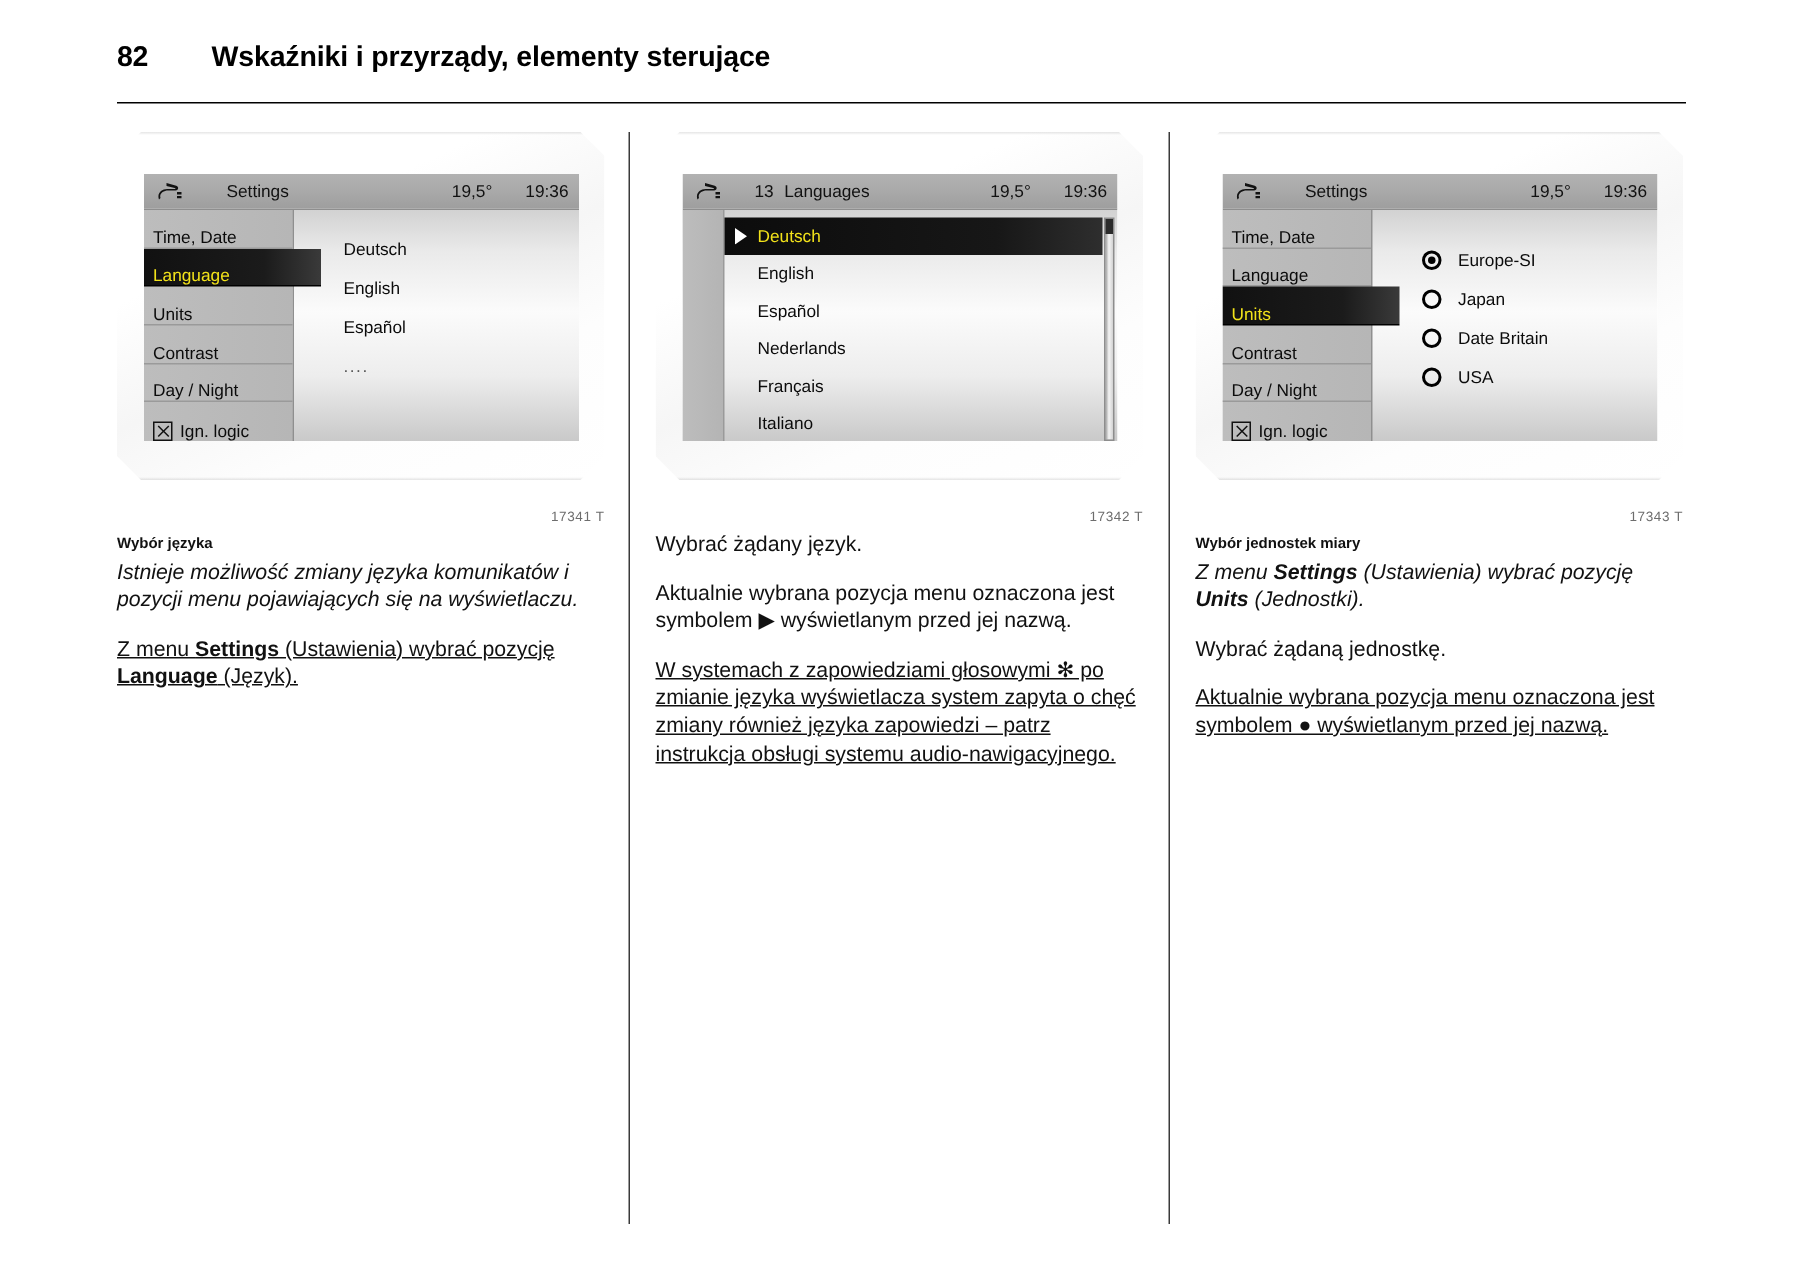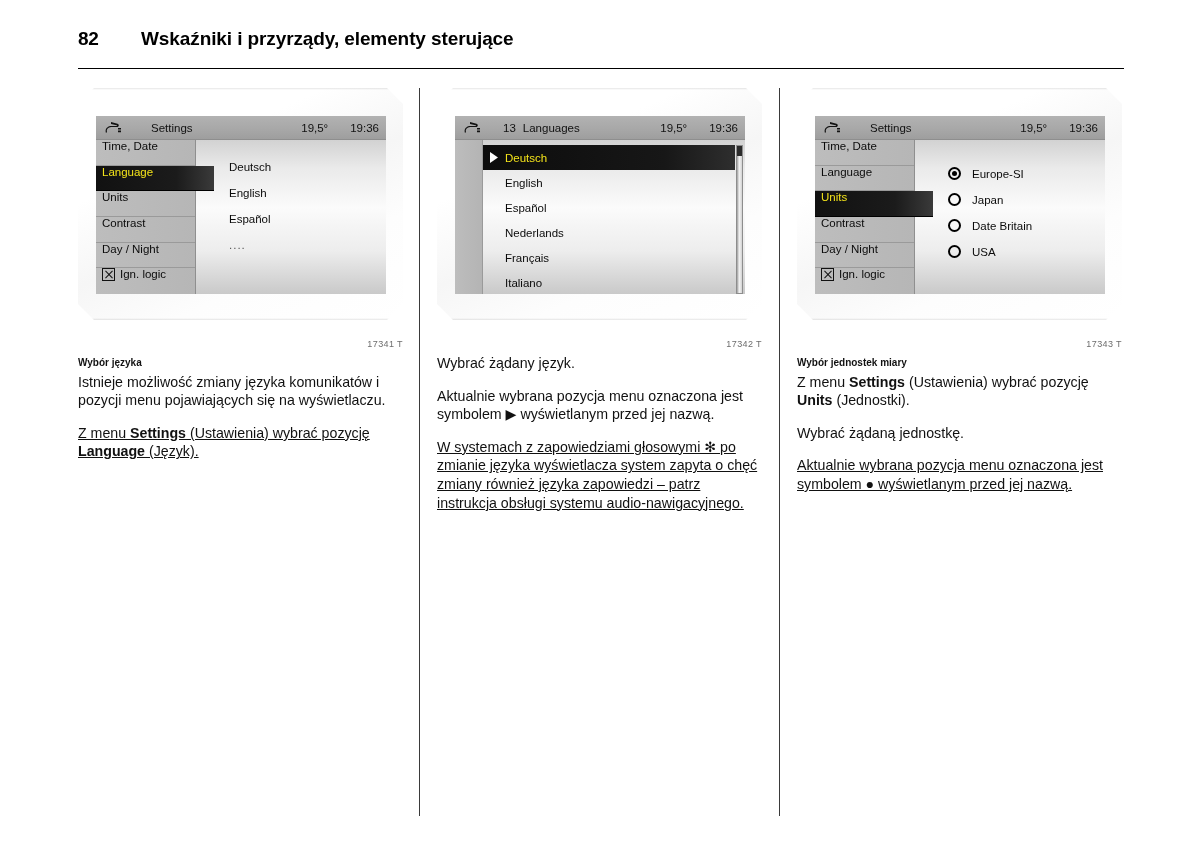--- a/index.html
+++ b/index.html
@@ -160,21 +160,21 @@
     width: 99px;
     flex: none;
     border-right: 1px solid #8f8f8f;
     background: linear-gradient(to right, #bdbdbd 0%, #b6b6b6 100%);
     display: flex;
     flex-direction: column;
   }
   .menu-item {
     height: 25.7px;
     display: flex;
-    align-items: flex-start;
+    align-items: flex-end;
     padding-left: 6px;
     font-size: 11.5px;
     color: #0b0b0b;
     border-bottom: 1px solid #9a9a9a;
     box-sizing: border-box;
     position: relative;
     white-space: nowrap;
   }
   .menu-item:last-child { border-bottom: none; }
   .menu-item.selected {
@@ -334,21 +334,21 @@
     color: #111;
   }
   .body-copy p { margin: 0 0 14px 0; }
   .body-copy p:last-child { margin-bottom: 0; text-decoration: underline; }
   .body-copy h3 {
     margin: 0;
     font-size: 10px;
     line-height: 18.6px;
     font-weight: bold;
   }
-  .body-copy .tight { margin-bottom: 14px; }
+  .body-copy .tight { margin-bottom: 14px; font-style: italic; }
   b { font-weight: bold; }
 </style>
 </head>
 <body>
 
 <div class="page-header">
   <div class="page-number">82</div>
   <div class="page-title">Wskaźniki i przyrządy, elementy sterujące</div>
 </div>
 <div class="header-rule"></div>

